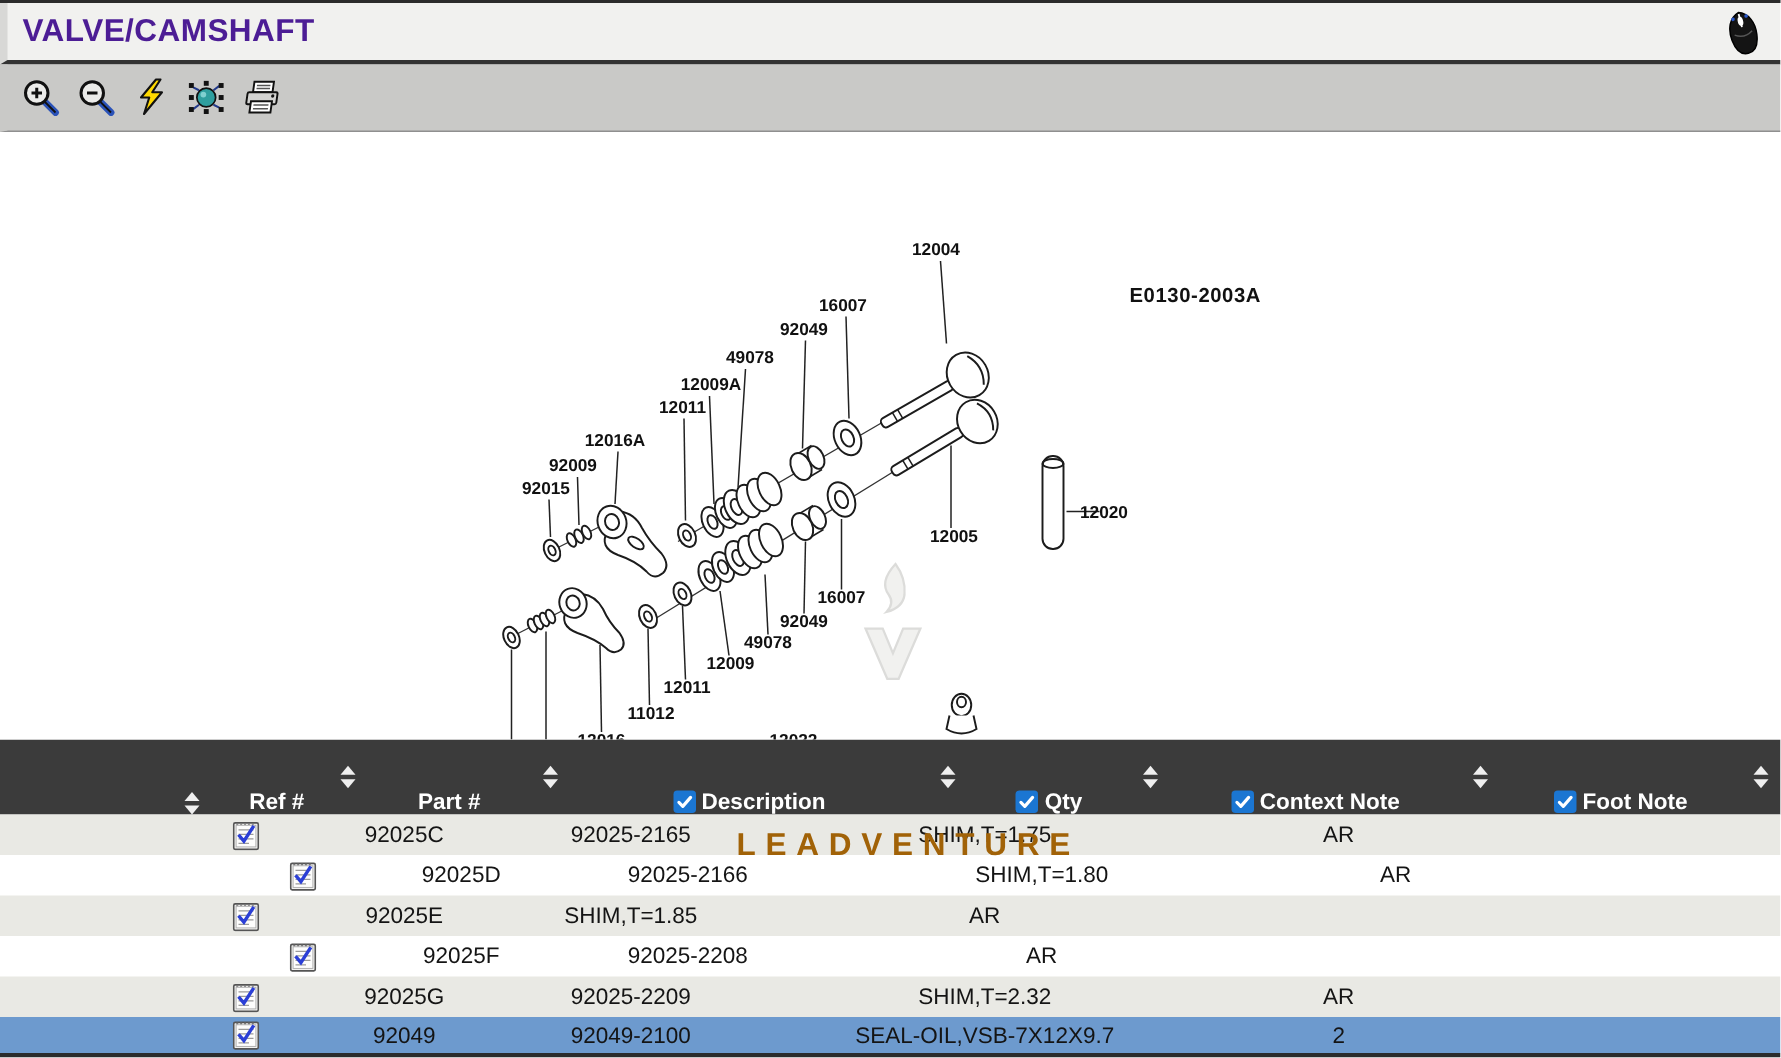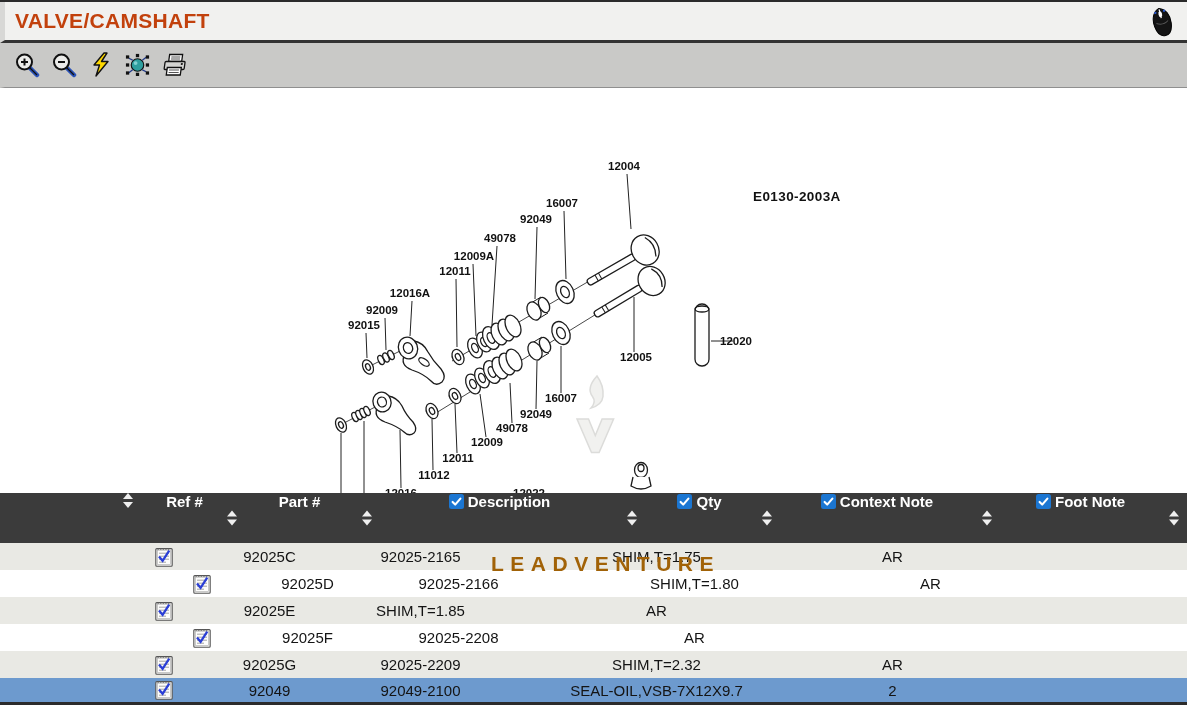--- a/index.html
+++ b/index.html
@@ -6,21 +6,21 @@
   html,body { width:1187px; height:705px; }
   body { font-family:"Liberation Sans", sans-serif; background:#fff; }
 
   .screen { width:1187px; height:705px; position:relative; display:flex; flex-direction:column;
             border-top:2px solid #2b2b2b; background:#fff; overflow:hidden; }
 
   
   .title-bar { height:41px; background:#f1f1ef; border-bottom:3px solid #333;
                border-left:5px solid #d8d8d6; display:flex; align-items:center;
                justify-content:space-between; padding:0 10px 0 10px; flex:none; }
-  .title-bar h1 { font-size:21px; font-weight:700; color:#c2410c; letter-spacing:.3px; }
+  .title-bar h1 { font-size:21px; font-weight:700; color:#4c1d95; letter-spacing:.3px; }
   .mouse-btn { width:30px; height:34px; display:flex; align-items:center; justify-content:center;
                background:none; border:none; cursor:pointer; }
 
   
   .toolbar { height:45px; background:#c9c9c7; border-bottom:1px solid #8f8f8f;
              border-left:5px solid #c9c9c7; display:flex; align-items:center; gap:10px;
              padding-left:8px; flex:none; }
   .tool-btn { width:27px; height:27px; background:none; border:none; display:flex;
               align-items:center; justify-content:center; cursor:pointer; }
 
@@ -35,21 +35,21 @@
   .art .wm path { fill:#f1f1ef; stroke:#dcdcda; stroke-width:1.5; }
   .labels text { font:700 11.5px "Liberation Sans", sans-serif; fill:#111; text-anchor:middle; }
   .diagram-code { position:absolute; left:753px; top:101px; font-size:13.5px; font-weight:700;
                   color:#111; letter-spacing:.4px; }
   .watermark-text { position:absolute; left:491px; top:464px; font-size:21px; font-weight:700;
                     color:#a16207; letter-spacing:6.5px; }
 
   
   .grid { display:grid; grid-template-columns:105px 45px 95px 135px 265px 135px 220px minmax(0,1fr); }
   .table-header { height:50px; background:#3b3b3b; flex:none; }
-  .hcell { display:flex; align-items:flex-start; position:relative; color:#fff; }
+  .hcell { display:flex; align-items:flex-end; position:relative; color:#fff; }
   .hmain { flex:1; display:flex; align-items:center; justify-content:center; gap:4px; margin-right:26px; }
   .hlabel { font-size:15px; font-weight:700; white-space:nowrap; }
   .hcell .sort { width:26px; position:absolute; right:0; top:50%; transform:translateY(-50%);
                  display:flex; flex-direction:column; align-items:center; gap:3px; cursor:pointer; }
   .hcell.arrow-only { justify-content:center; }
   .hcell.arrow-only .sort { position:static; transform:none; }
   .tri-up { width:0; height:0; border-left:5.5px solid transparent; border-right:5.5px solid transparent;
             border-bottom:6.5px solid #efefef; }
   .tri-dn { width:0; height:0; border-left:5.5px solid transparent; border-right:5.5px solid transparent;
             border-top:6.5px solid #efefef; }

